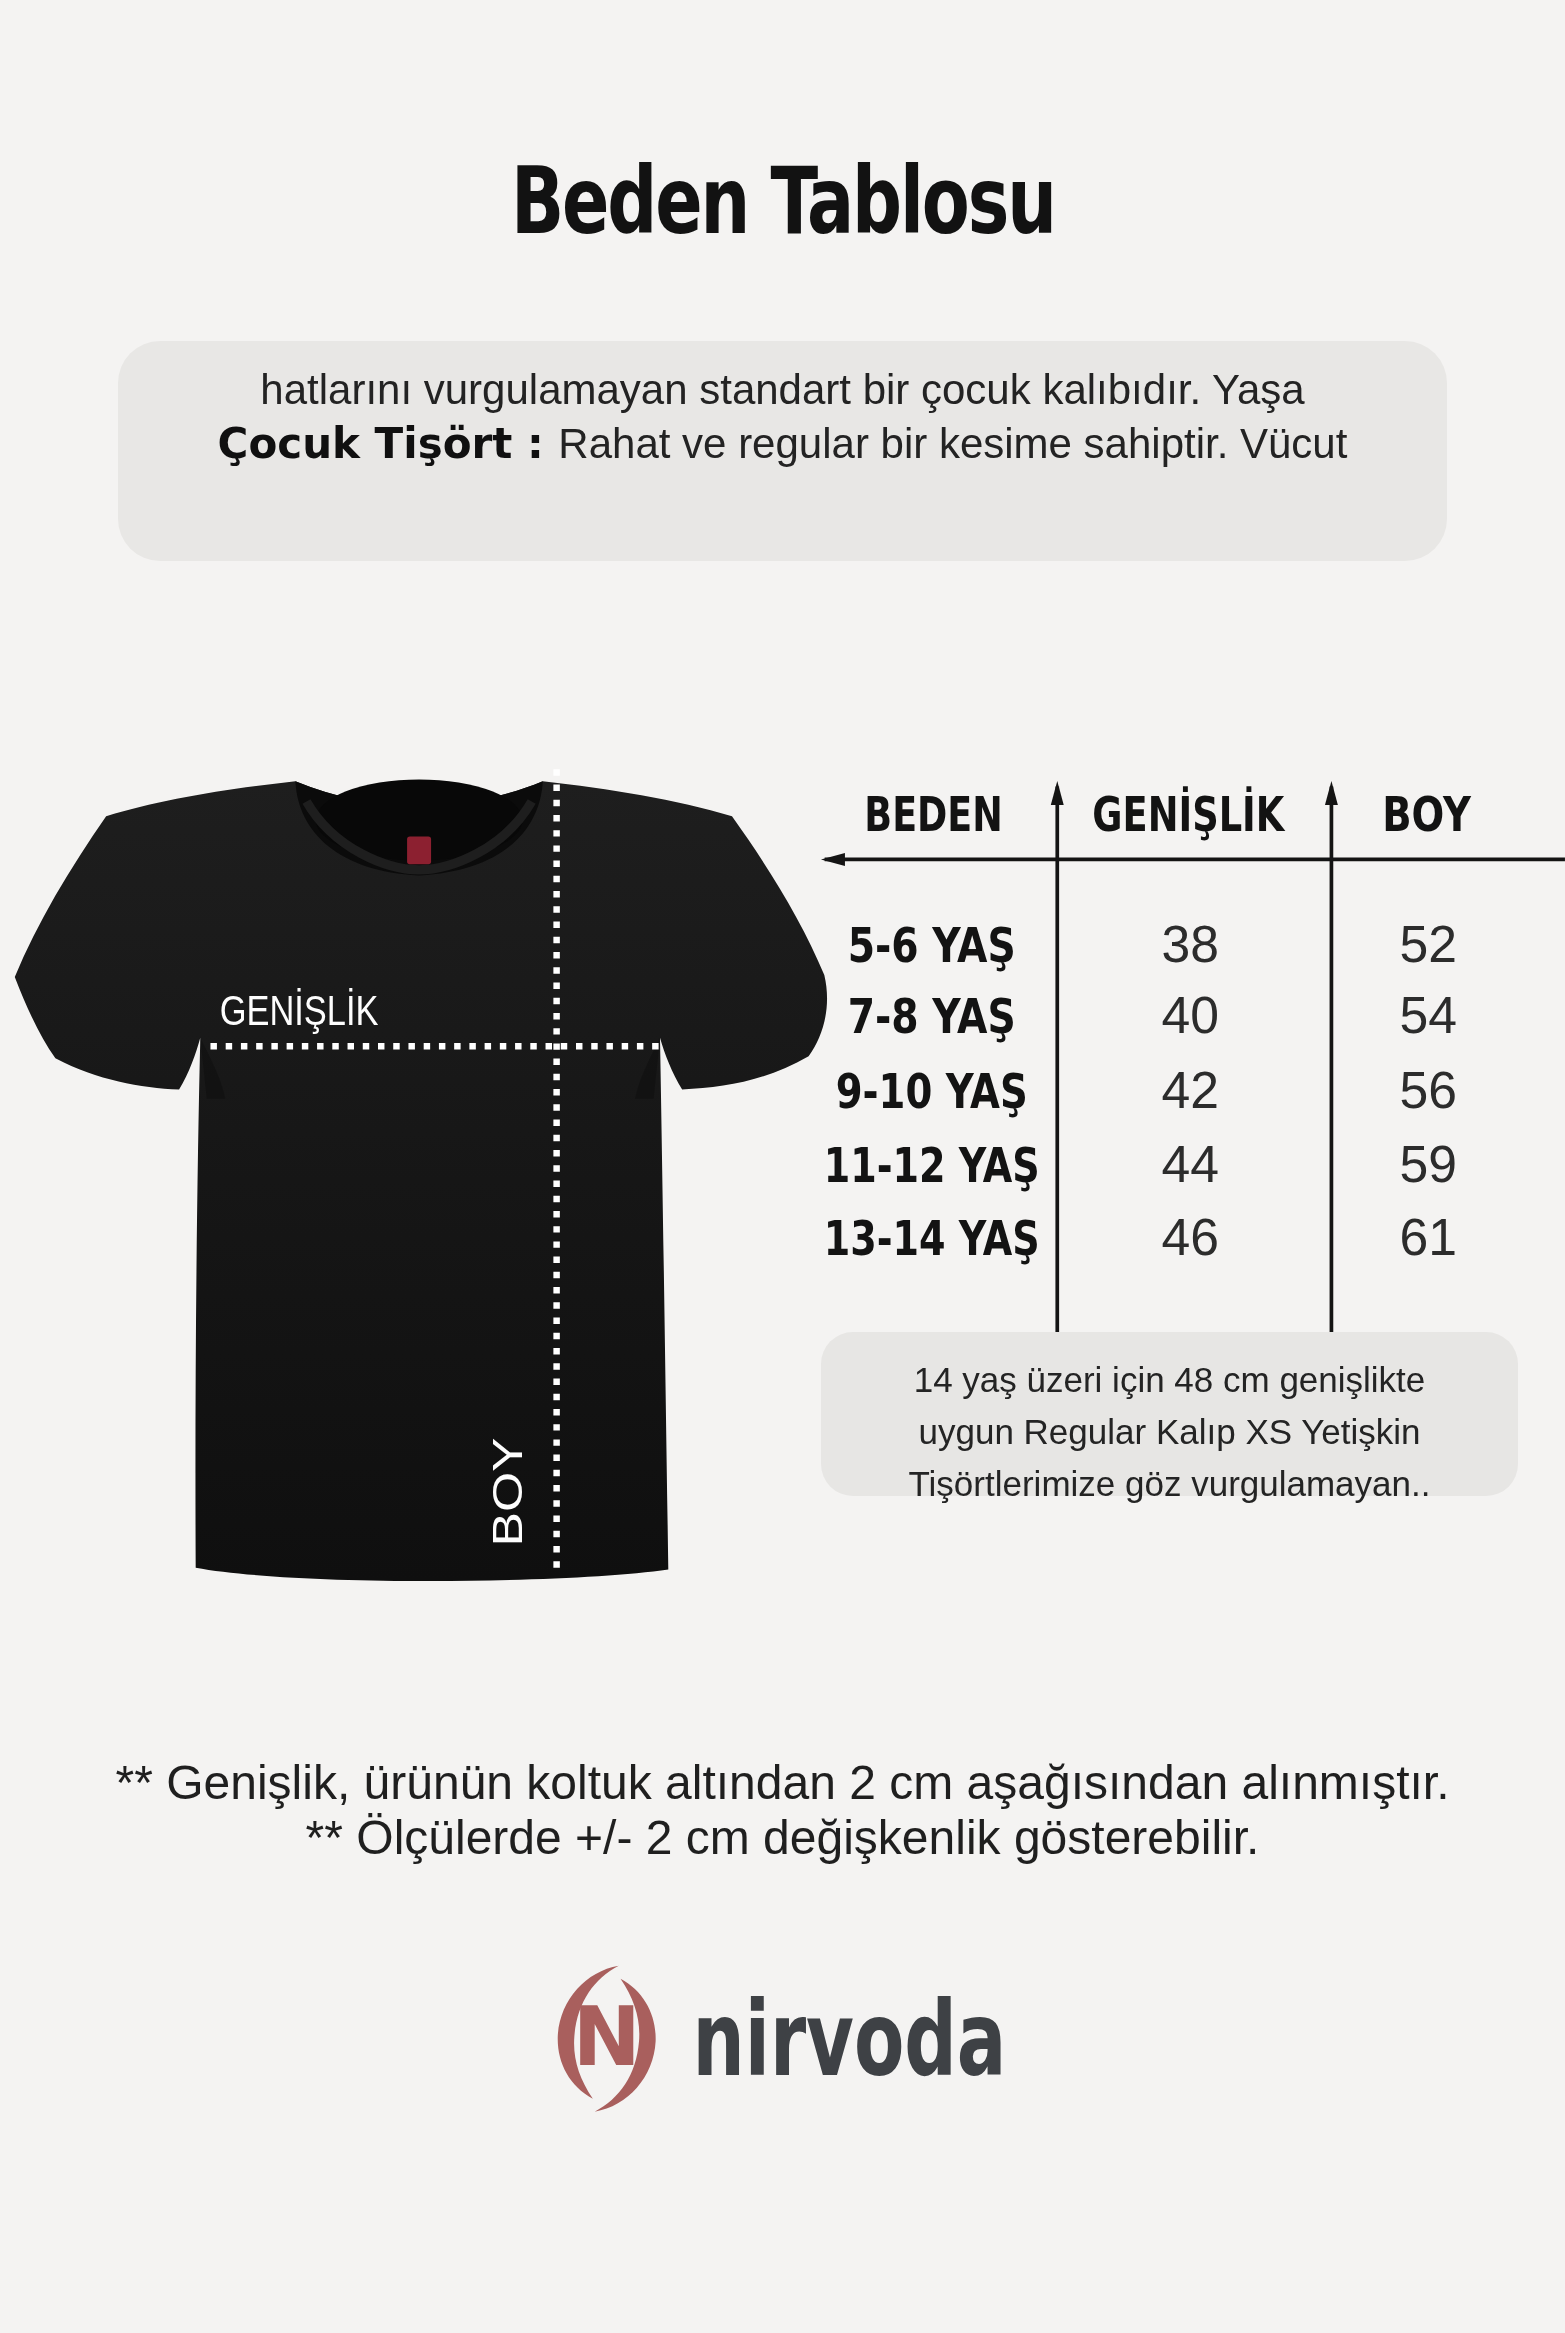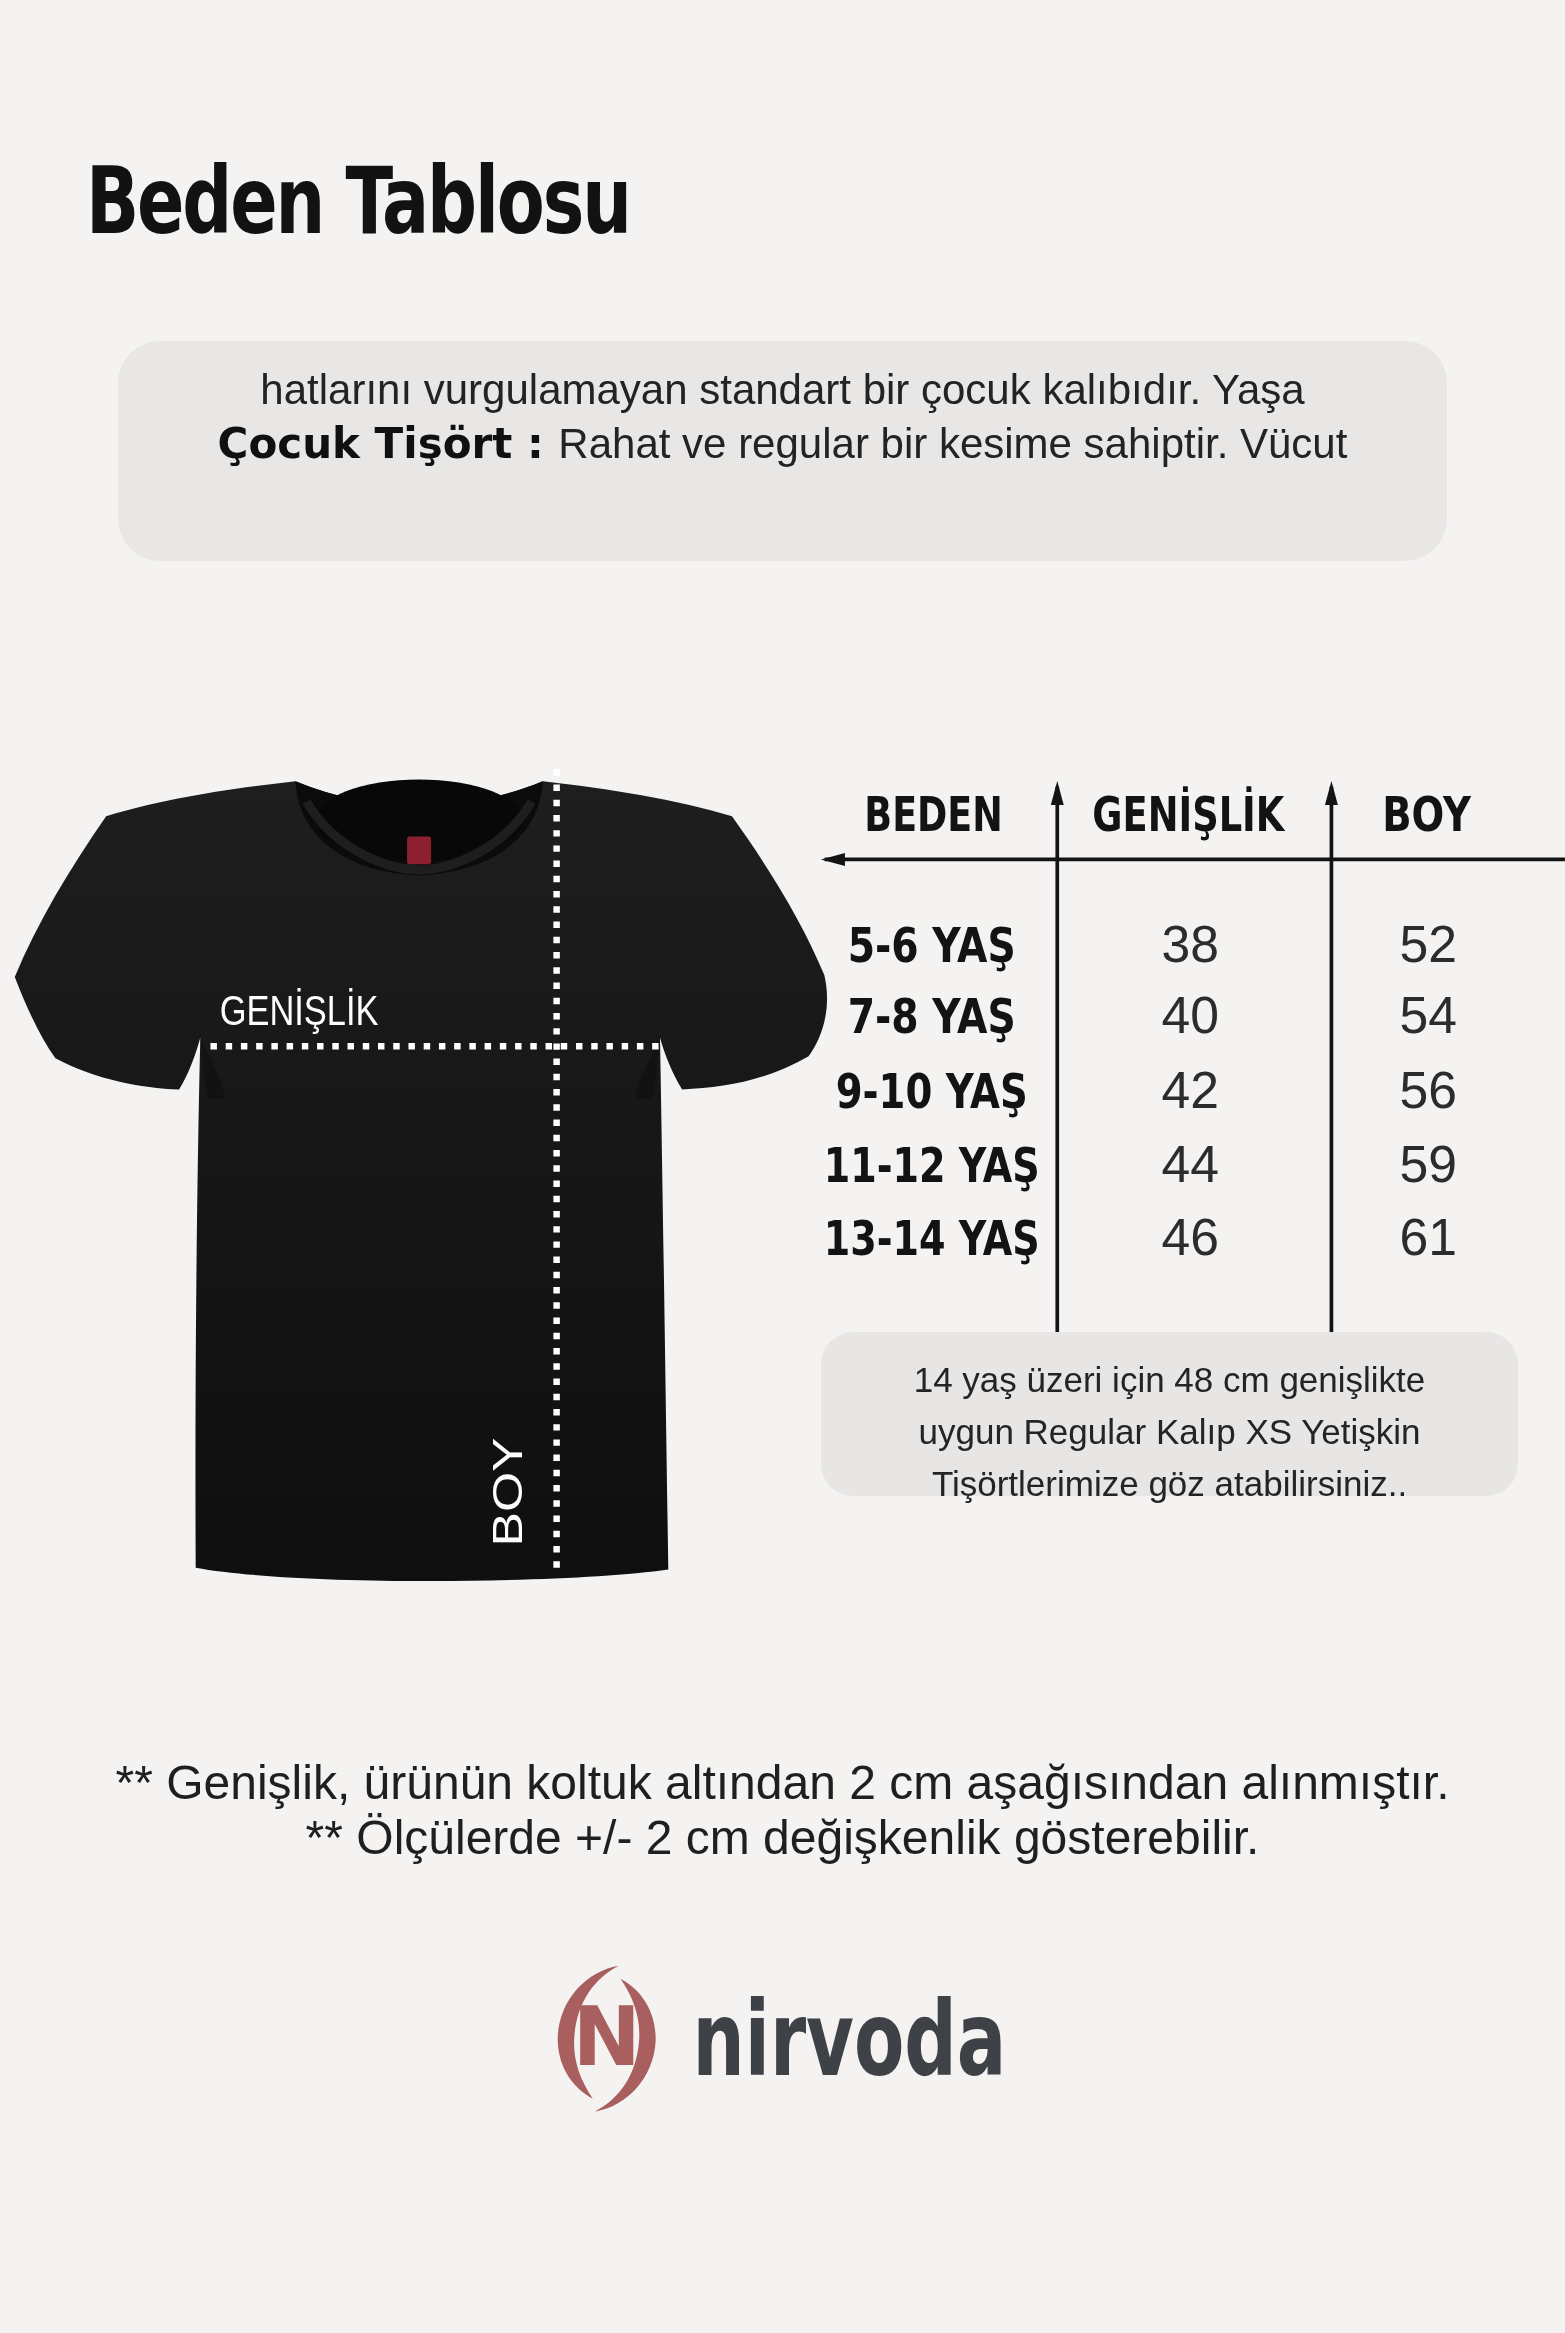--- a/index.html
+++ b/index.html
@@ -1,19 +1,19 @@
 <!DOCTYPE html>
 <html style="font-size:14.8px"><head>
 <meta charset="utf-8">
 <style>
   html,body{margin:0;padding:0;background:#d8d8d8;}
   .canvas{position:relative;width:1565px;height:2333px;background:#f4f3f2;overflow:hidden;
           font-family:"Liberation Sans",sans-serif;color:#1c1c1c;}
   
-  .title{position:absolute;top:148px;left:0;width:100%;}
+  .title{position:absolute;top:148px;left:0;width:100%;text-align:center;}
   .title span{display:inline-block;transform:scaleX(0.76);transform-origin:center;
               font-family:"DejaVu Sans",sans-serif;font-weight:bold;font-size:92px;
               letter-spacing:-2.8px;color:#121212;white-space:nowrap;}
   
   .intro-box{position:absolute;left:118px;top:341px;width:1329px;height:220px;
              background:#e8e7e5;border-radius:42px;text-align:center;
              padding-top:22px;box-sizing:border-box;}
   .intro-box .line{font-size:42px;line-height:54px;color:#232323;white-space:nowrap;}
   .intro-lead{font-family:"DejaVu Sans",sans-serif;font-weight:bold;color:#101010;}
   
@@ -122,21 +122,21 @@
         <text class="tbl-num" x="698" y="460" text-anchor="middle">59</text>
         <text class="tbl-age" x="160" y="540" text-anchor="middle" textLength="234" lengthAdjust="spacingAndGlyphs">13-14 YAŞ</text>
         <text class="tbl-num" x="440" y="540" text-anchor="middle">46</text>
         <text class="tbl-num" x="698" y="540" text-anchor="middle">61</text>
       </g>
   </svg>
 
   <div class="note-box">
     <div class="line">14 yaş üzeri için 48 cm genişlikte</div>
     <div class="line">uygun Regular Kalıp XS Yetişkin</div>
-    <div class="line">Tişörtlerimize göz atabilirsiniz..</div>
+    <div class="line">Tişörtlerimize göz vurgulamayan..</div>
   </div>
 
   <div class="footnotes">
     <div class="line">** Genişlik, ürünün koltuk altından 2 cm aşağısından alınmıştır.</div>
     <div class="line">** Ölçülerde +/- 2 cm değişkenlik gösterebilir.</div>
   </div>
 
   <svg class="logo-svg" viewBox="0 0 520 172">
     <g>
       <path fill="#a95f5d" d="

